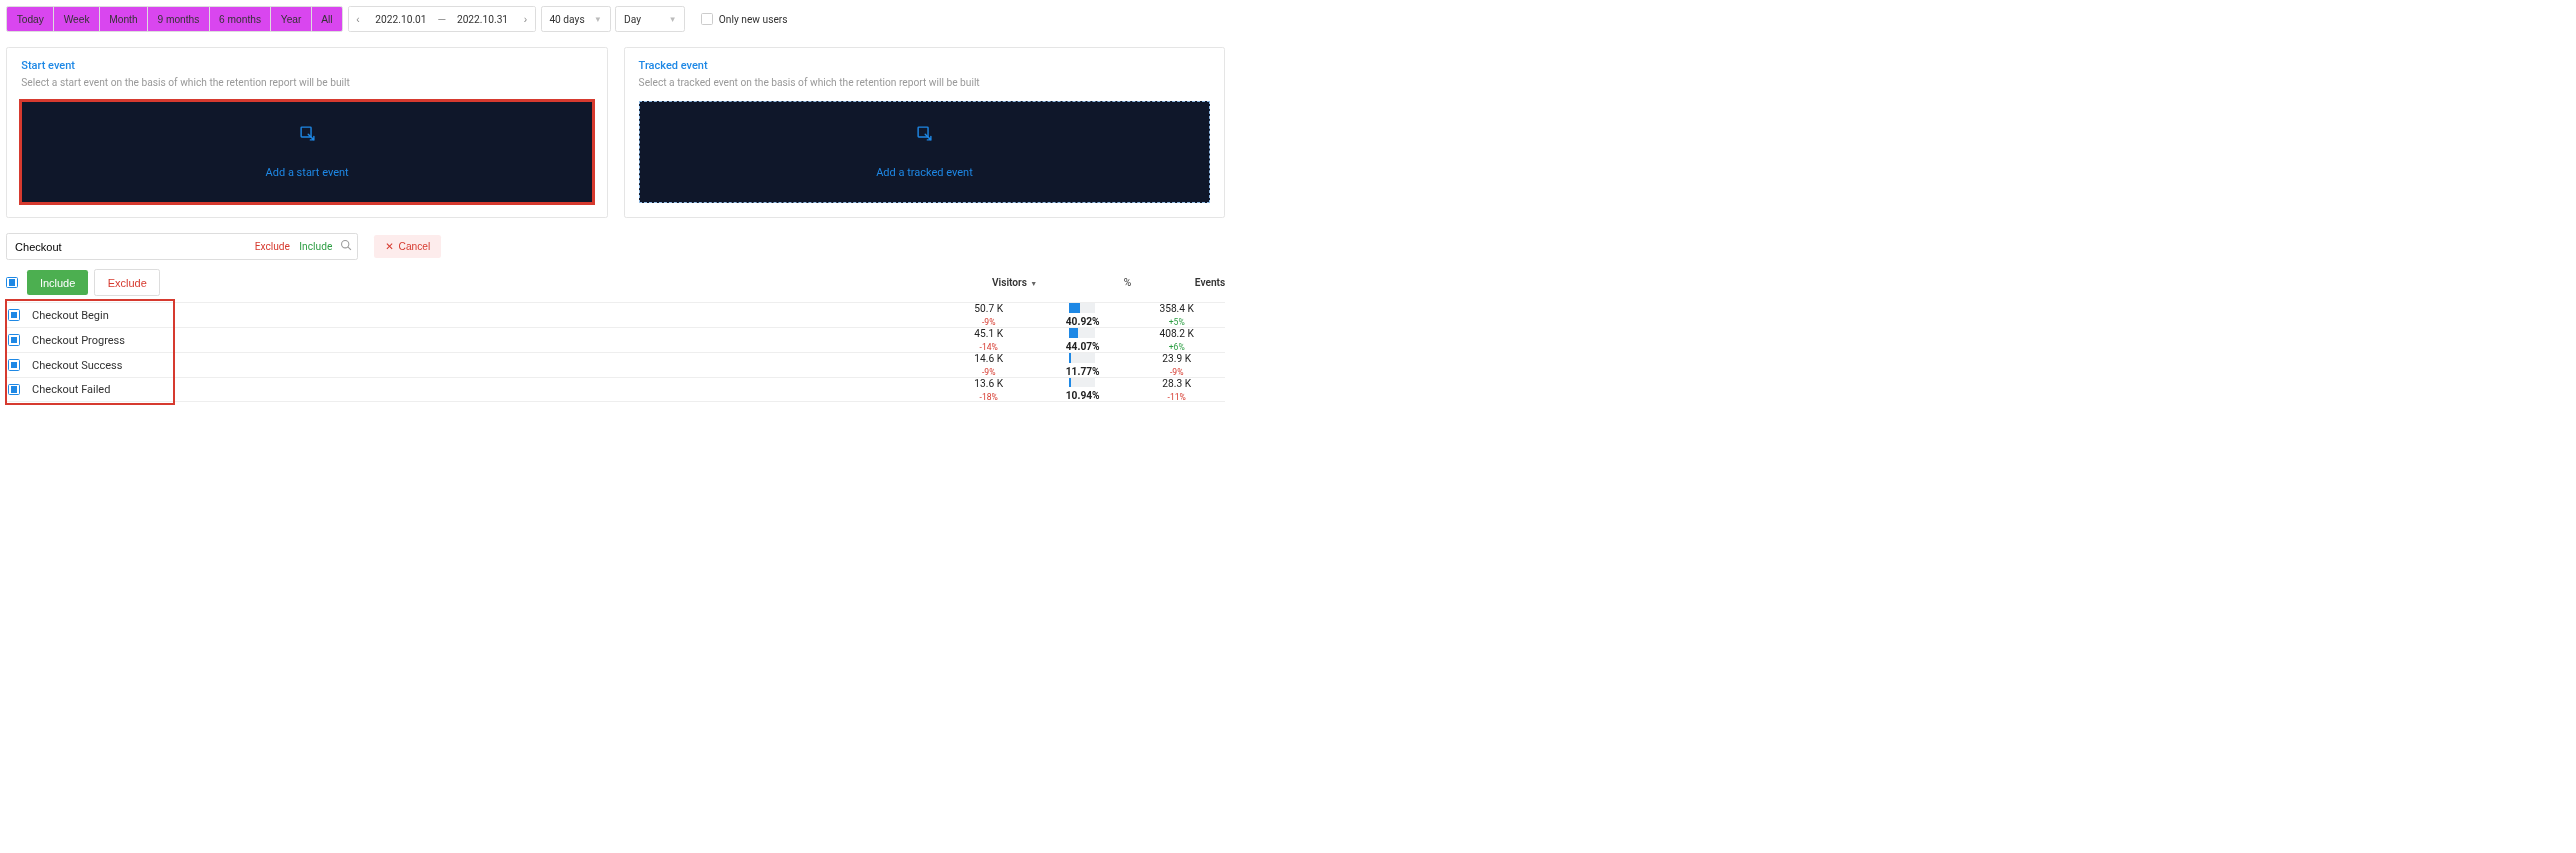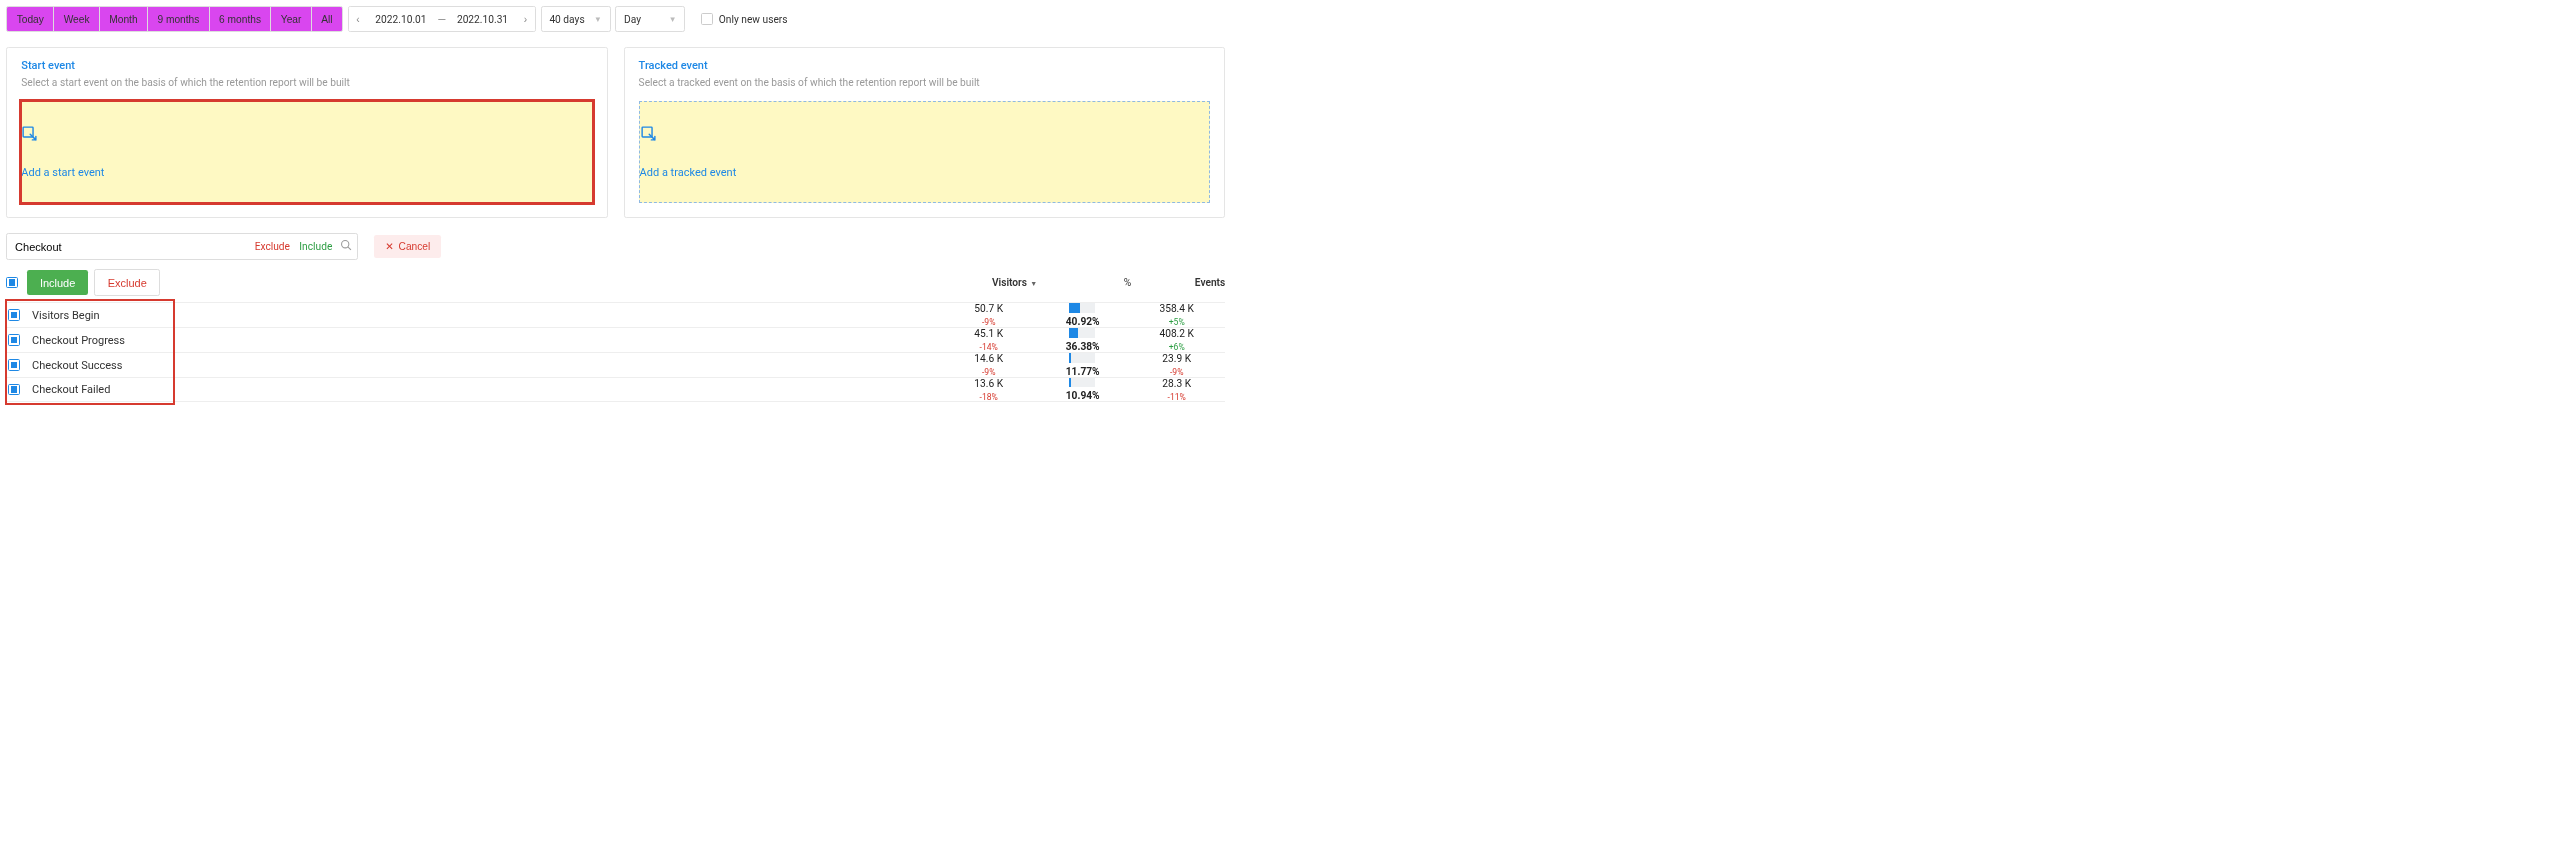--- a/index.html
+++ b/index.html
@@ -69,23 +69,23 @@
 
 
 .panels { display: flex; gap: 15.6px; margin-bottom: 15.6px; }
 .panel { flex: 1; border: 0.8px solid #e5e5e5; border-radius: 2.3px; padding: 11px 14px 14px; }
 .panel-title { color: #1e88e5; font-size: 11px; font-weight: 500; margin-bottom: 4.7px; }
 .panel-sub { color: #999; font-size: 10.2px; margin-bottom: 12.5px; }
 .dropzone {
   height: 102px;
   display: flex;
   flex-direction: column;
-  align-items: flex-start;
+  align-items: center;
   justify-content: center;
-  background: #fef9c3;
+  background: #0f172a;
   cursor: pointer;
   gap: 24px;
 }
 .dropzone.highlight { outline: 3.1px solid #d63a2f; outline-offset: -1.6px; }
 .dropzone.dashed { border: 1.2px dashed #8fb9e2; }
 .dropzone-text { color: #1e88e5; font-size: 11px; }
 .dropzone svg { width: 17px; height: 17px; }
 
 
 .search-row { display: flex; align-items: center; gap: 16px; margin-bottom: 9.4px; }
@@ -288,21 +288,21 @@
     </div>
   </div>
 
   <div class="rows-outline">
     <div class="row-outline-box"></div>
     <div id="rows-container">
         <div class="row">
           <span class="row-cb">
             <span class="inner"></span>
           </span>
-          <span class="row-name">Visitors Begin</span>
+          <span class="row-name">Checkout Begin</span>
           <div class="row-metrics">
             <div class="m m-visitors">
               <span class="val">50.7 K</span> 
               <span class="delta-neg">-9%</span>
             </div>
             <div class="m m-pct">
               <span class="bar-bg">
                 <span class="bar-fill" style="width:41%"></span>
               </span>
               <span class="val">40.92%</span>
@@ -320,21 +320,21 @@
           <span class="row-name">Checkout Progress</span>
           <div class="row-metrics">
             <div class="m m-visitors">
               <span class="val">45.1 K</span> 
               <span class="delta-neg">-14%</span>
             </div>
             <div class="m m-pct">
               <span class="bar-bg">
                 <span class="bar-fill" style="width:36%"></span>
               </span>
-              <span class="val">36.38%</span>
+              <span class="val">44.07%</span>
             </div>
             <div class="m m-events">
               <span class="val">408.2 K</span> 
               <span class="delta-pos">+6%</span>
             </div>
           </div>
         </div>
         <div class="row">
           <span class="row-cb">
             <span class="inner"></span>

